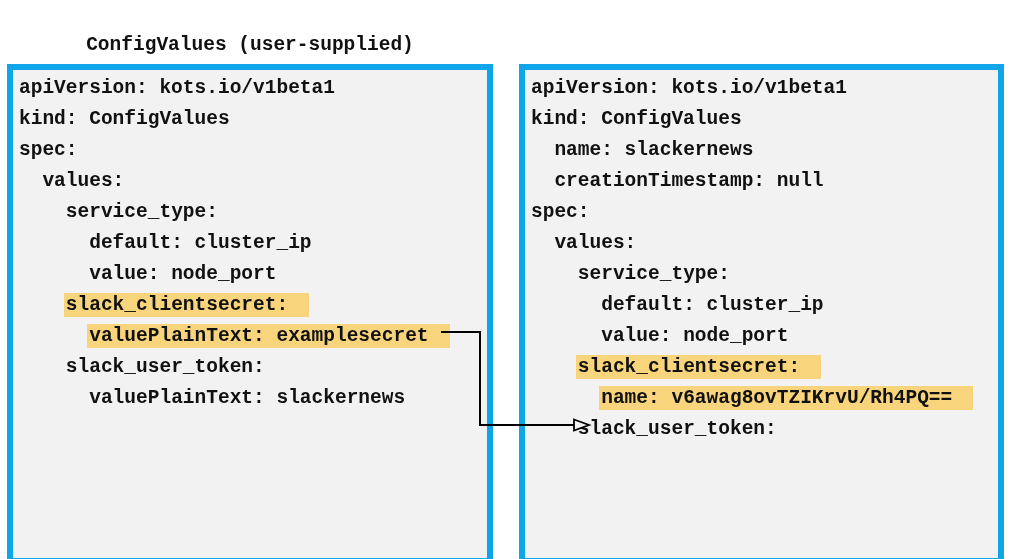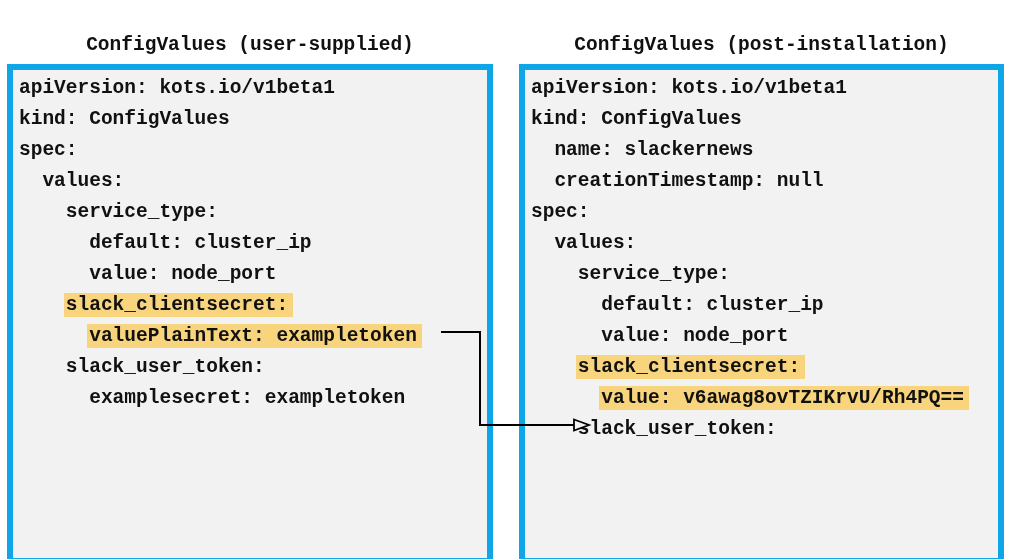--- a/index.html
+++ b/index.html
@@ -18,58 +18,57 @@
   .code-box {
     position:absolute; top:44px; height:500px; box-sizing:border-box;
     background:#f2f2f2; border:6px solid #0ea5e9;
     padding:3px 0 0 6px; font-size:19.5px;
   }
   .code-box.left  { left:7px;   width:486px; }
   .code-box.right { left:519px; width:485px; }
   .line { height:31px; line-height:31px; white-space:pre; }
   .txt.hl {
     background:#f8d57c;
-    padding:1px 5px 1px 2px; margin-left:-2px;
+    padding:1px 21px 1px 2px; margin-left:-2px;
   }
   svg.arrow { position:absolute; left:0; top:0; pointer-events:none; }
 </style>
 </head>
 <body>
 
 <div class="canvas">
 
   <div class="panel-title left">ConfigValues (user-supplied)</div>
-  <div class="panel-title right">ConfigValues (post-installation)</div>
 
   <div class="code-box left">
     <div class="line"><span class="ind"></span><span class="txt">apiVersion: kots.io/v1beta1</span></div>
     <div class="line"><span class="ind"></span><span class="txt">kind: ConfigValues</span></div>
     <div class="line"><span class="ind"></span><span class="txt">spec:</span></div>
     <div class="line"><span class="ind">  </span><span class="txt">values:</span></div>
     <div class="line"><span class="ind">    </span><span class="txt">service_type:</span></div>
     <div class="line"><span class="ind">      </span><span class="txt">default: cluster_ip</span></div>
     <div class="line"><span class="ind">      </span><span class="txt">value: node_port</span></div>
     <div class="line"><span class="ind">    </span><span class="txt hl">slack_clientsecret:</span></div>
-    <div class="line"><span class="ind">      </span><span class="txt hl">valuePlainText: exampletoken</span></div>
+    <div class="line"><span class="ind">      </span><span class="txt hl">valuePlainText: examplesecret</span></div>
     <div class="line"><span class="ind">    </span><span class="txt">slack_user_token:</span></div>
-    <div class="line"><span class="ind">      </span><span class="txt">examplesecret: exampletoken</span></div>
+    <div class="line"><span class="ind">      </span><span class="txt">valuePlainText: slackernews</span></div>
   </div>
 
   <div class="code-box right">
     <div class="line"><span class="ind"></span><span class="txt">apiVersion: kots.io/v1beta1</span></div>
     <div class="line"><span class="ind"></span><span class="txt">kind: ConfigValues</span></div>
     <div class="line"><span class="ind">  </span><span class="txt">name: slackernews</span></div>
     <div class="line"><span class="ind">  </span><span class="txt">creationTimestamp: null</span></div>
     <div class="line"><span class="ind"></span><span class="txt">spec:</span></div>
     <div class="line"><span class="ind">  </span><span class="txt">values:</span></div>
     <div class="line"><span class="ind">    </span><span class="txt">service_type:</span></div>
     <div class="line"><span class="ind">      </span><span class="txt">default: cluster_ip</span></div>
     <div class="line"><span class="ind">      </span><span class="txt">value: node_port</span></div>
     <div class="line"><span class="ind">    </span><span class="txt hl">slack_clientsecret:</span></div>
-    <div class="line"><span class="ind">      </span><span class="txt hl">value: v6awag8ovTZIKrvU/Rh4PQ==</span></div>
+    <div class="line"><span class="ind">      </span><span class="txt hl">name: v6awag8ovTZIKrvU/Rh4PQ==</span></div>
     <div class="line"><span class="ind">    </span><span class="txt">slack_user_token:</span></div>
   </div>
 
   <svg class="arrow" width="1019" height="559" viewBox="0 0 1019 559" xmlns="http://www.w3.org/2000/svg">
     <path d="M441,312 H480 V405 H574" fill="none" stroke="#000000" stroke-width="2"></path>
     <polygon points="574,399.5 589,405 574,410.5" fill="#f2f2f2" stroke="#000000" stroke-width="1.8"></polygon>
   </svg>
 
 </div>
 

